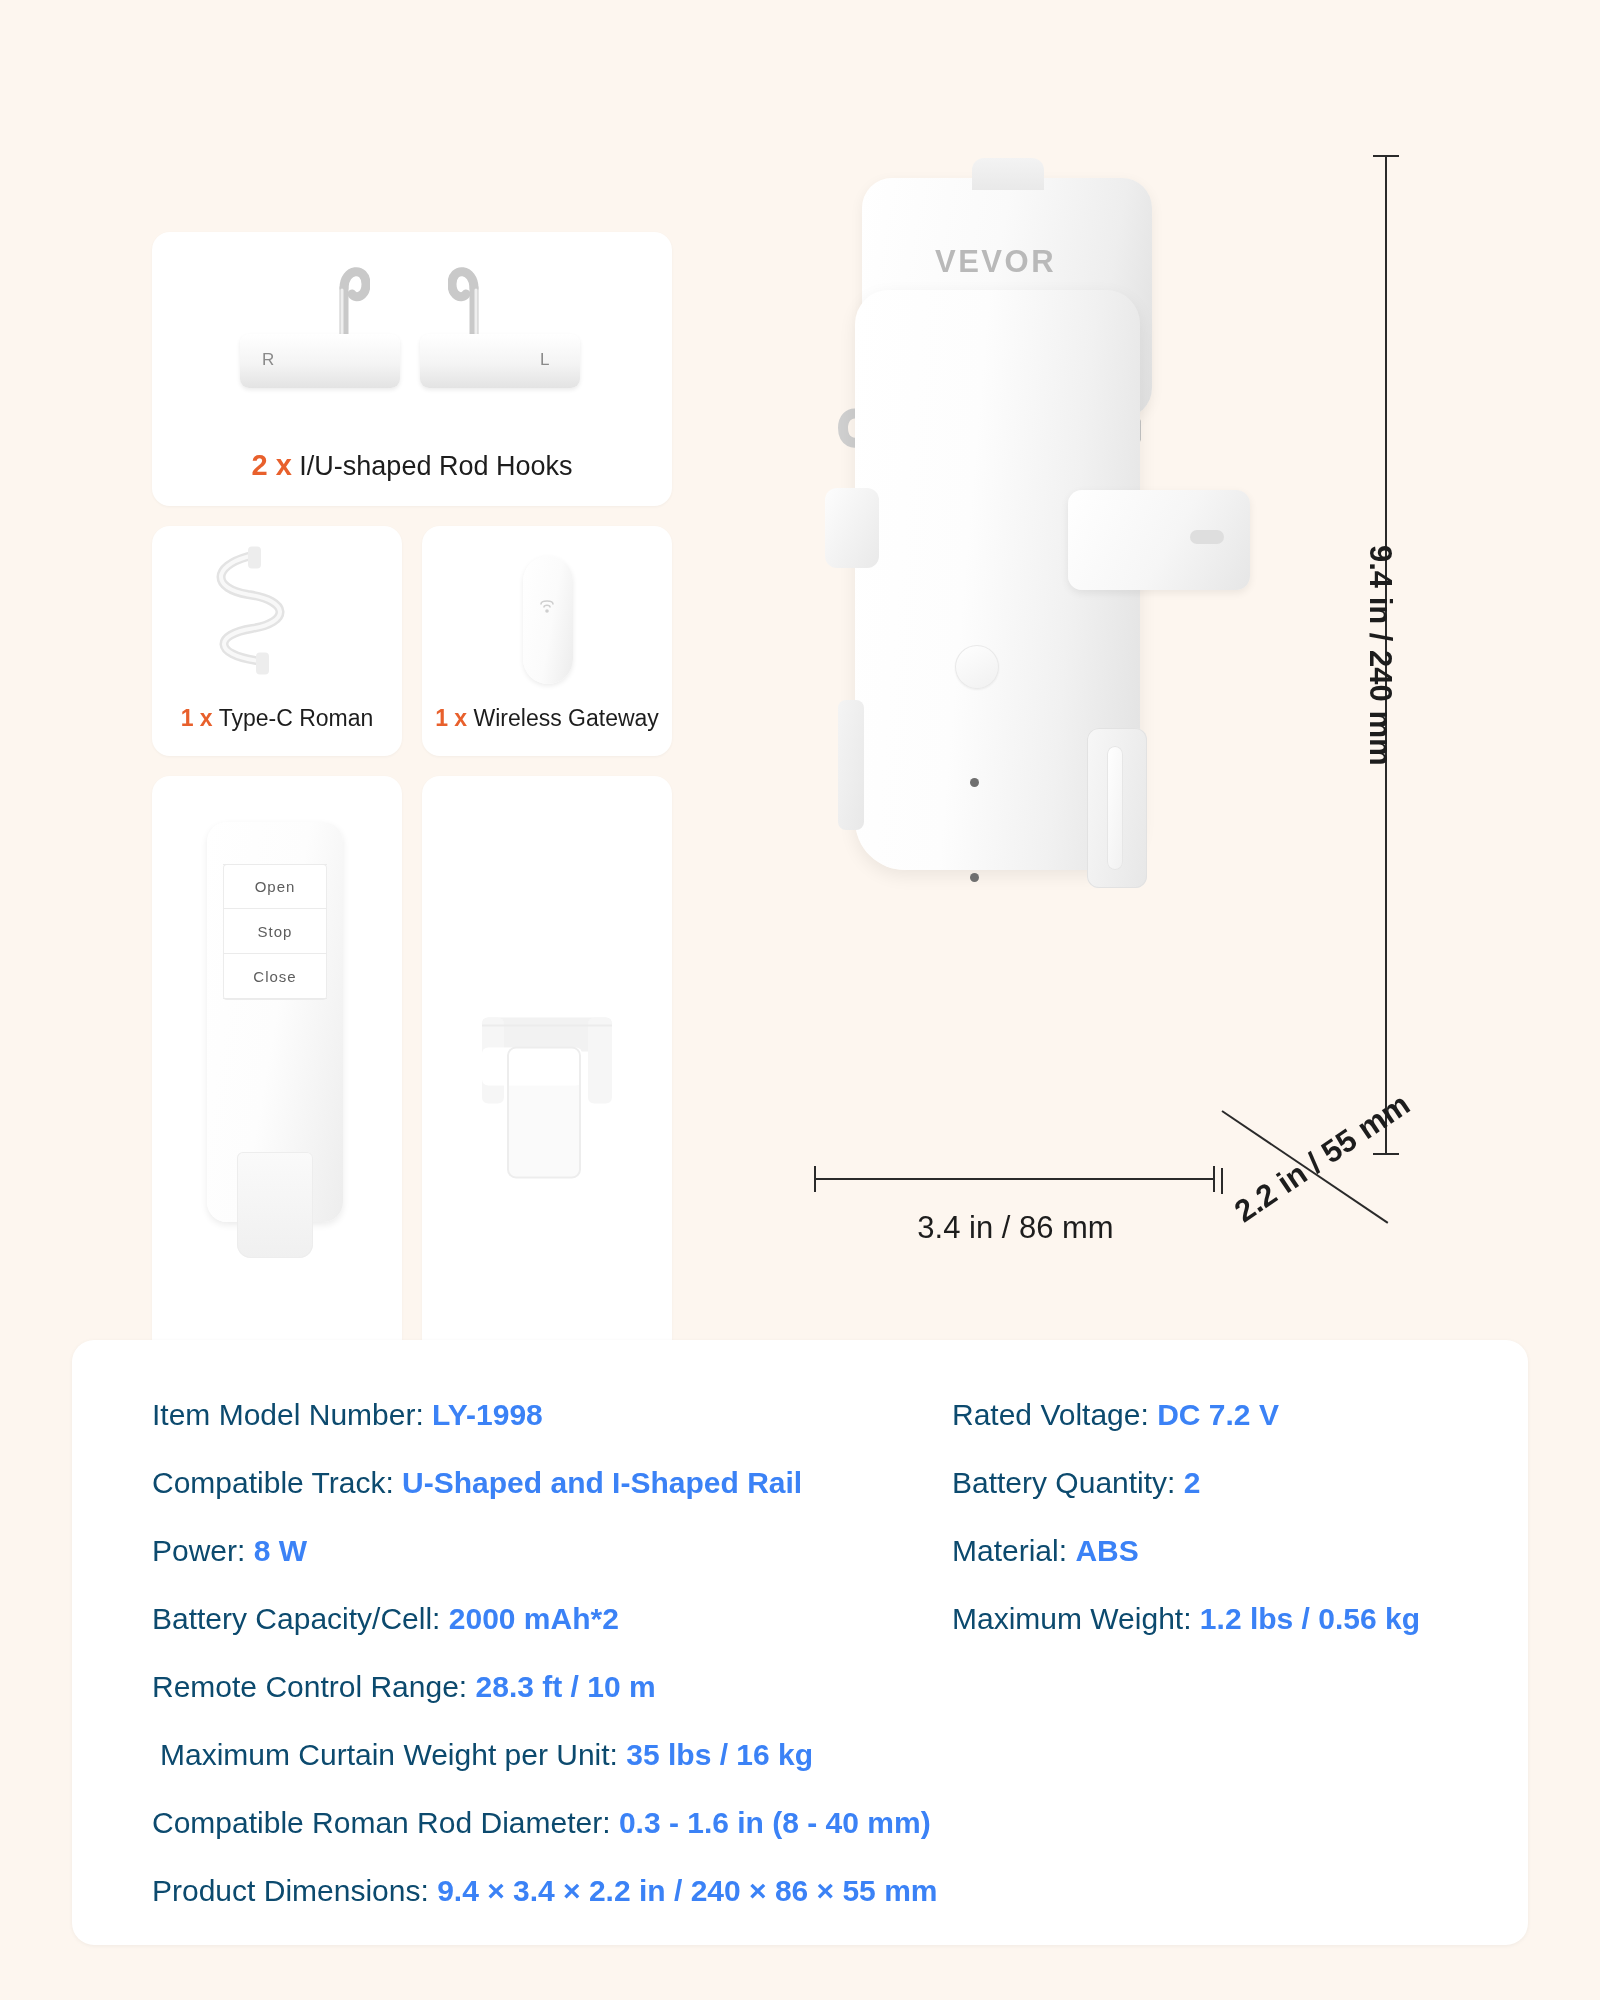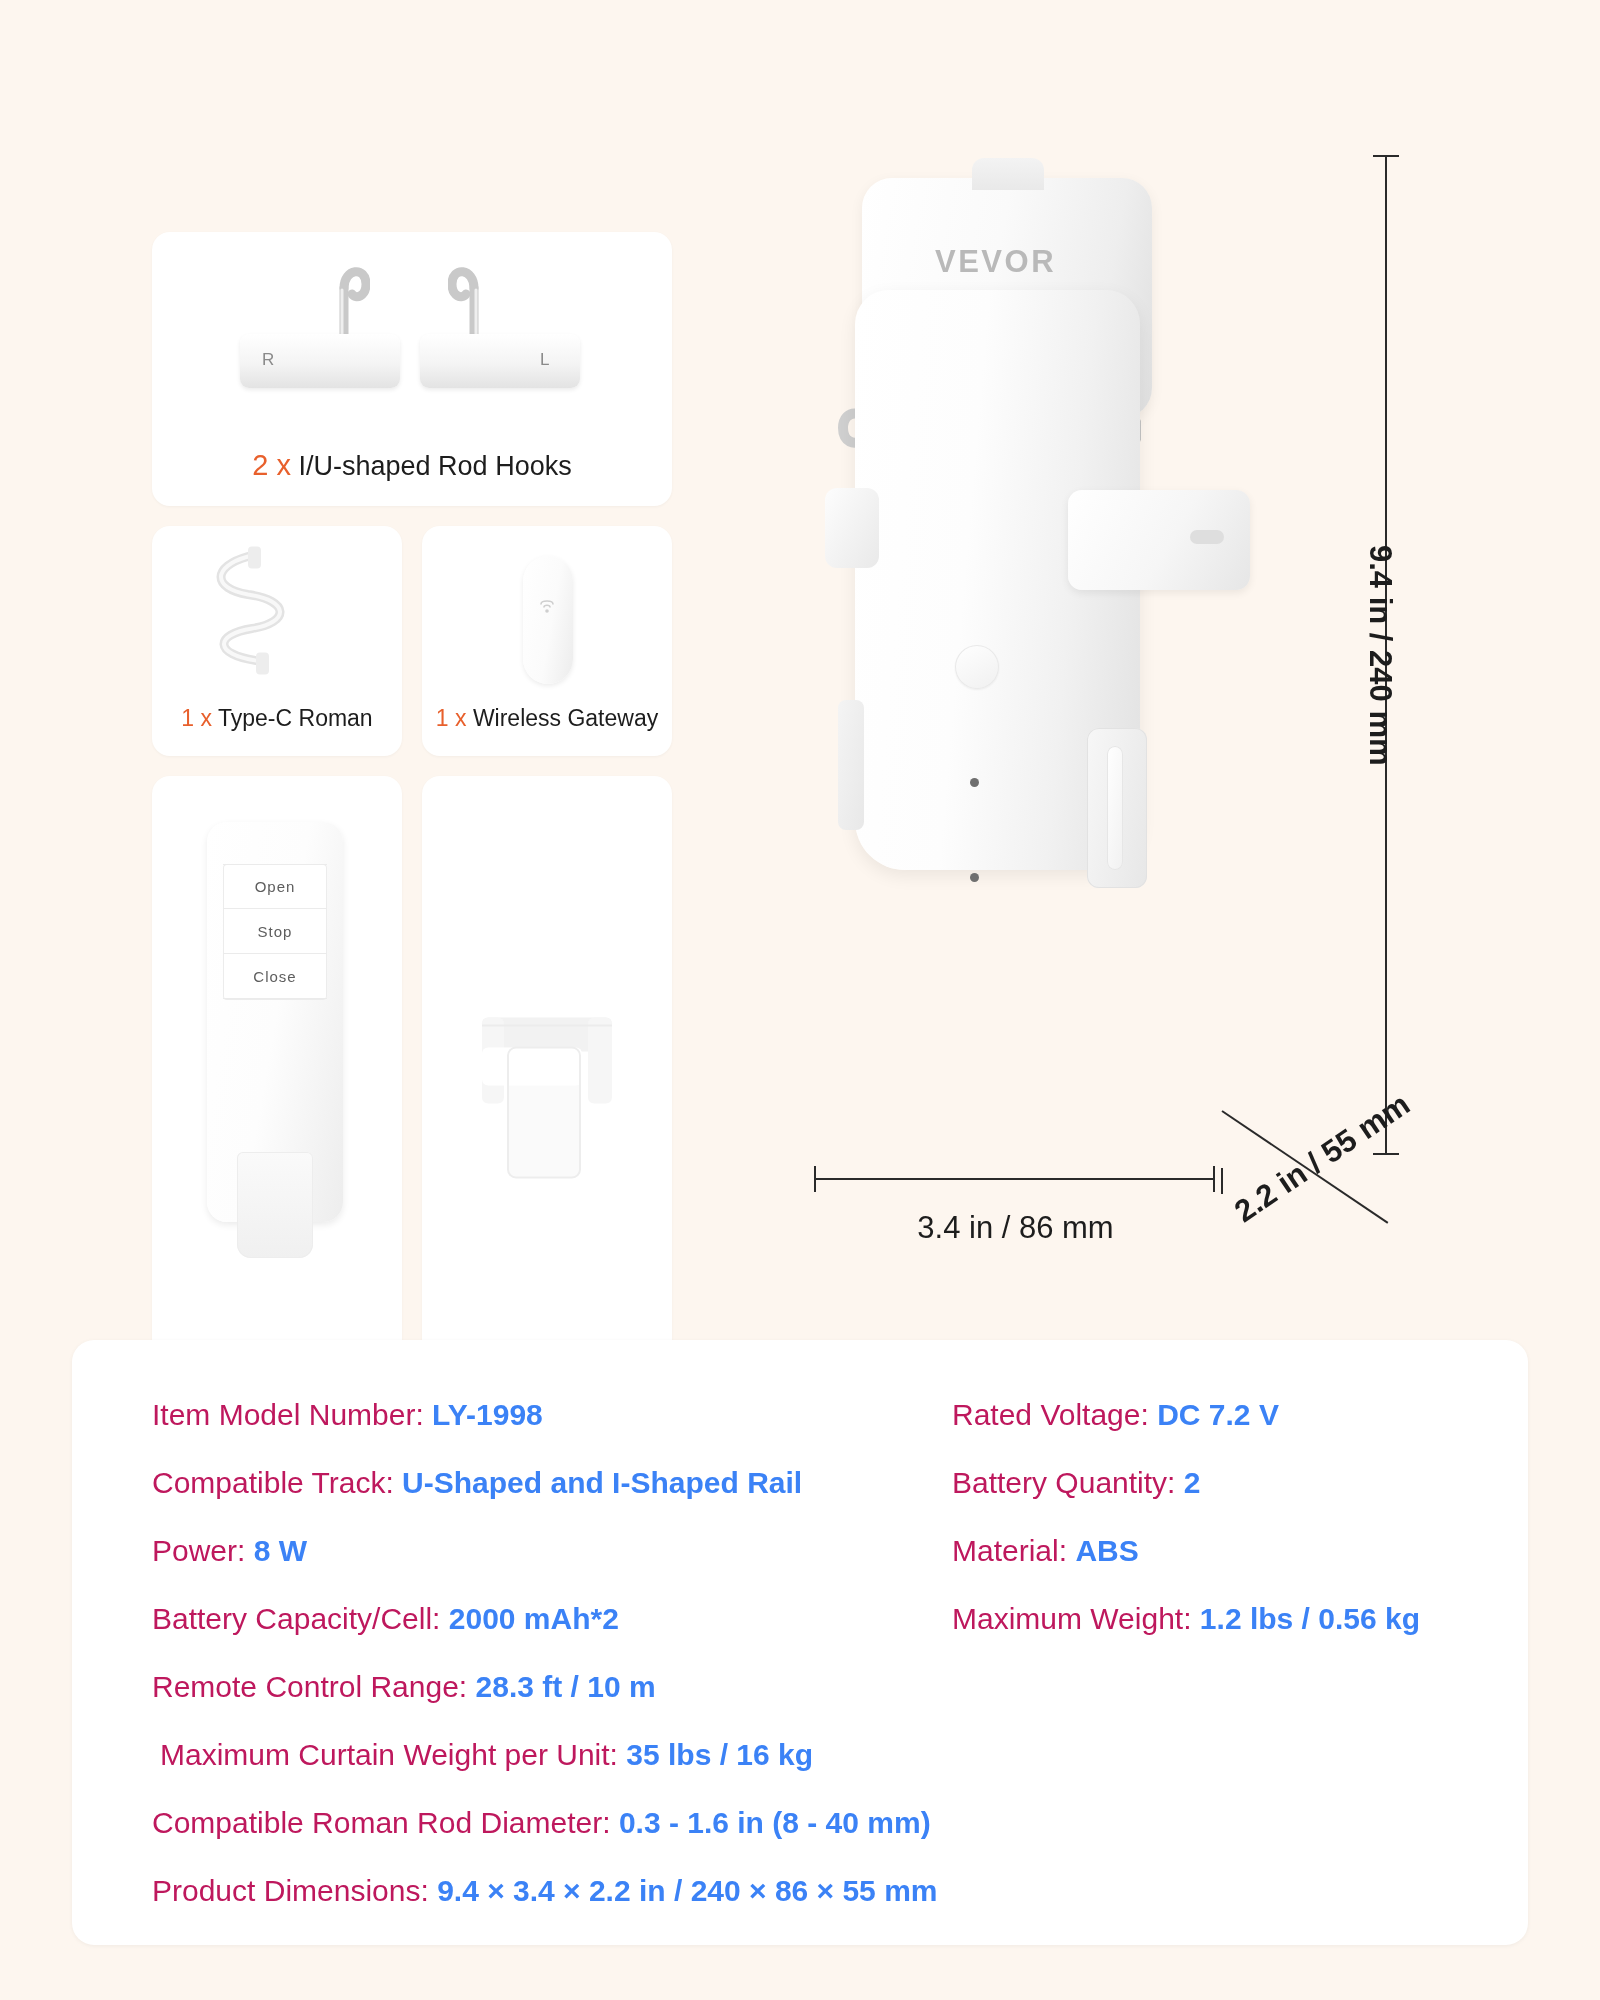--- a/index.html
+++ b/index.html
@@ -41,21 +41,21 @@
   }
   .acc-label {
     font-size: 23px;
     line-height: 1;
     padding-bottom: 26px;
     color: #1d1d1d;
     white-space: nowrap;
   }
   .acc-label .qty {
     color: #e8602c;
-    font-weight: normal;
+    font-weight: bold;
   }
   .acc-label.big {
     font-size: 27px;
   }
   .acc-label.big .qty {
     font-size: 29px;
   }
 
   
   #card-hooks   { left: 0px;   top: 0px;   width: 520px; height: 274px; }
@@ -387,21 +387,21 @@
     top: 58px;
   }
   .spec-col.left { left: 80px; width: 820px; }
   .spec-col.right { left: 880px; width: 560px; }
   .spec-row {
     font-size: 30px;
     line-height: 1.1;
     margin-bottom: 35px;
     white-space: nowrap;
   }
-  .spec-row .k { color: #be185d; margin-top: 28px; }
+  .spec-row .k { color: #0c4a6e; margin-top: 28px; }
   .spec-row .v { color: #3b82f6; font-weight: bold; }
   .spec-row.indent { padding-left: 8px; }
 </style>
 </head>
 <body>
 
 <div class="accessories">
 
   <div class="acc-card" id="card-hooks">
     <div class="acc-art">

